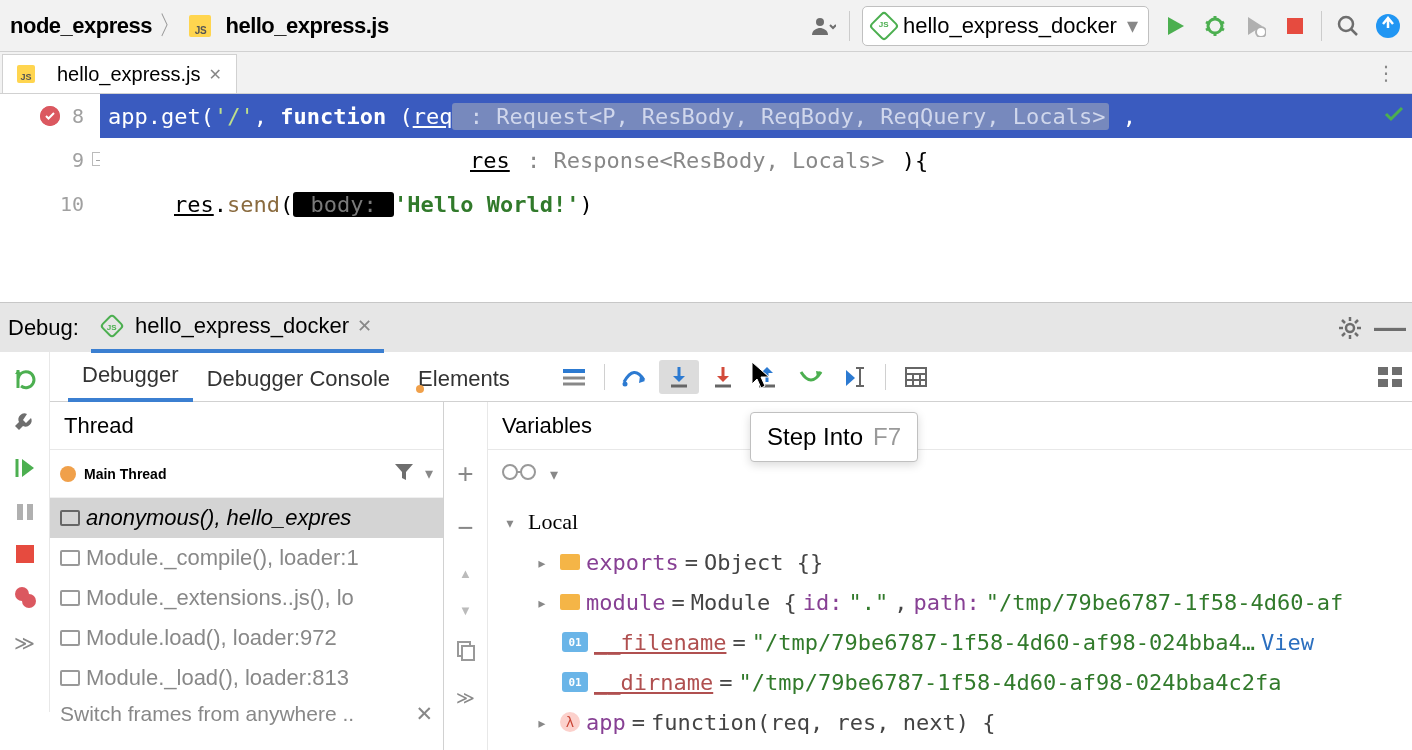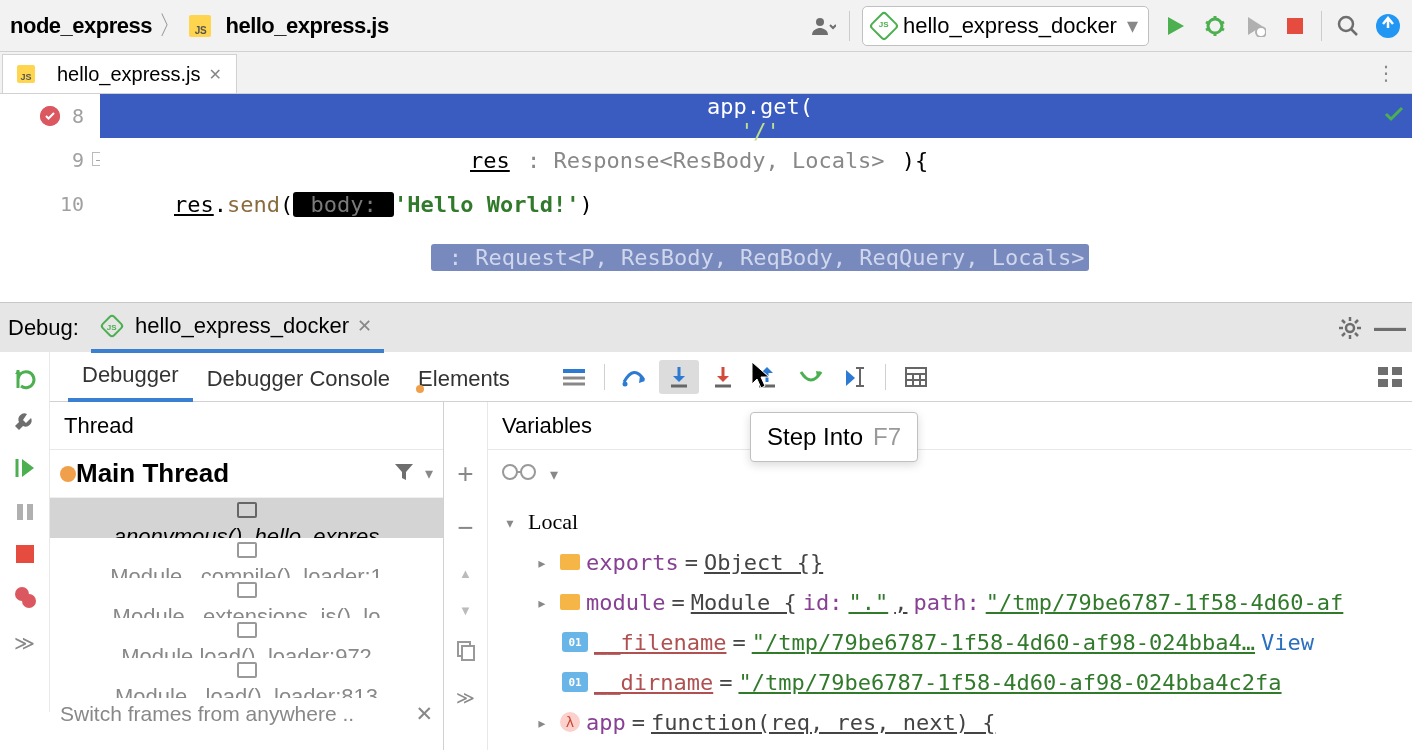--- a/index.html
+++ b/index.html
@@ -17,21 +17,21 @@
 .editor-tab { display:flex; align-items:center; padding:0 14px; background:#fff; border:1px solid #d1d1d1; border-bottom:none; font-size:20px; gap:8px; margin-top:2px; }
 .editor-tab .close { color:#888; font-size:16px; }
 .editor-menu { margin-left:auto; padding:0 16px; display:flex; align-items:center; color:#888; font-size:20px; }
 .editor-area { height:208px; display:flex; position:relative; font-family: 'Menlo', 'Monaco', 'Consolas', monospace; font-size:22px; }
 .gutter { width:100px; background:#fff; border-right:0px solid #e8e8e8; }
 .gutter-row { height:44px; display:flex; align-items:center; justify-content:flex-end; padding-right:16px; color:#a0a0a0; font-size:20px; position:relative; }
 .gutter-row .bpt { position:absolute; right:44px; width:20px; height:20px; border-radius:50%; background:#d74848; }
 .gutter-row .bpt.cov { background:#db5860; }
 .code { flex:1; background:#fff; position:relative; }
 .code-line { height:44px; display:flex; align-items:center; white-space:pre; padding-left:8px; }
-.line-bp { background:#3a5bbf; color:#fff;flex-direction:column; }
+.line-bp { background:#3a5bbf; color:#fff; }
 .hint { background:#c7cfe8; color:#3a5052; border-radius:3px; padding:1px 4px; } 
 .line-bp u { text-decoration:underline; text-decoration-color:#fff; }
 .check-mark { position:absolute; right:6px; top:8px; }
 .debug-header { height:50px; background:#e6e6e6; border-top:1px solid #c7c7c7; display:flex; align-items:center; padding:0 8px; font-size:22px; }
 .debug-tab { display:flex; align-items:center; padding:0 12px; height:50px; border-bottom:4px solid #3b7fd1; margin-left:12px; }
 .debug-tab .close { color:#888; margin-left:8px; font-size:18px; }
 .debug-header .gear { margin-left:auto; margin-right:12px; }
 .left-tool-col { width:50px; border-right:1px solid #e8e8e8; display:flex; flex-direction:column; align-items:center; justify-content:flex-start; padding-top:10px; gap:22px; background:#fff; }
 .left-tool-col.lower { padding-top:8px; gap:20px; height:310px; border-right:1px solid #e8e8e8;}
 .dbg-tabs { display:flex; align-items:flex-end; padding-left:18px; height:50px; flex:0 0 auto; border-bottom:1px solid #d1d1d1; }
@@ -40,39 +40,39 @@
 .step-toolbar { display:flex; align-items:center; gap:4px; padding:0 10px; margin-left:20px; }
 .sep-v { width:1px; height:26px; background:#d0d0d0; margin:0 6px; }
 .step-btn { width:40px; height:34px; display:flex; align-items:center; justify-content:center; border-radius:3px; }
 .step-btn.active-hover { background:#dcdcdc; }
 .tooltip { position:absolute; background:#fff; border:1px solid #c0c0c0; border-radius:4px; padding:10px 16px; font-size:24px; box-shadow:0 3px 10px rgba(0,0,0,0.15); z-index:50; }
 .tooltip .shortcut { color:#999; margin-left:10px; }
 .lower-debug { display:flex; height:348px; }
 .pane-header { height:48px; display:flex; align-items:center; padding:0 14px; font-size:22px; border-bottom:1px solid #e8e8e8; background:#fff; }
 .frames-pane { width:394px; border-right:1px solid #d1d1d1; display:flex; flex-direction:column; }
 .frames-tool { display:flex; align-items:center; height:48px; padding:0 10px; gap:10px; border-bottom:1px solid #f0f0f0; }
-.thread-sel { flex:1; display:flex; align-items:center; font-size:26px; font-weight:700; }
+.thread-sel { flex:1; display:flex; align-items:center; font-size:14px; font-weight:700; gap:8px; }
 .dot-thread { width:16px; height:16px; border-radius:50%; background:#f0a04a; }
-.frame-row { display:flex; align-items:center; padding:4px 10px; font-size:22px; color:#888; height:40px; gap:6px; overflow:hidden; white-space:nowrap;flex-direction:column; }
+.frame-row { display:flex; align-items:center; padding:4px 10px; font-size:22px; color:#888; height:40px; gap:6px; overflow:hidden; white-space:nowrap; }
 .frame-row.active { background:#d4d4d4; color:#000; font-style:italic; }
 .frame-ic { display:inline-block; width:20px; height:16px; border:2px solid #999; border-radius:2px; flex-shrink:0; position:relative; }
 .frame-row.active .frame-ic { border-color:#666; }
 .hint-row { font-size:21px; color:#888; padding:4px 10px; display:flex; align-items:center; justify-content:space-between;gap:24px; }
 .var-pane { flex:1; display:flex; flex-direction:column; }
 .eval-row { height:48px; display:flex; align-items:center; padding:0 14px; font-size:22px; }
 .eval-input { flex:1; color:#bbb; font-style:italic; font-family: 'Menlo', monospace; }
 .var-tree { flex:1; padding:4px 10px; font-size:22px; font-family:'Menlo', monospace; overflow:hidden; }
 .var-row { display:flex; align-items:center; height:40px; white-space:nowrap; gap:6px; }
 .chev { color:#888; width:24px; text-align:center; font-size:18px; }
 .obj-ic { display:inline-flex; width:20px; height:16px; background:#f5b547; border-radius:2px; }
 .num-ic { display:inline-flex; align-items:center; justify-content:center; width:26px; height:20px; background:#6ab5e8; color:#fff; font-size:11px; font-weight:700; border-radius:3px; }
 .var-name { color:#874094; }
 .var-name.syn { color:#b05050; text-decoration:underline;text-align:center; }
 .var-eq { color:#444; }
-.var-val { color:#317a2b;text-decoration:underline; }
+.var-val { color:#317a2b; }
 .var-val.plain { color:#444; }
 .view-link { color:#2b6fbf; }
 .cursor { position:absolute; z-index:60; }
 .under { text-decoration:underline; }
 .param-hint { color:#7a7a7a; background:#000000; border-radius:3px; padding:0 4px; }
 .gv-collapse { position:absolute; left:-1px; top:40px; width:14px; height:14px; border:1px solid #bbb; background:#fff; font-size:10px; color:#888; display:flex; align-items:center; justify-content:center; }
 </style>
 </head>
 <body>
 

